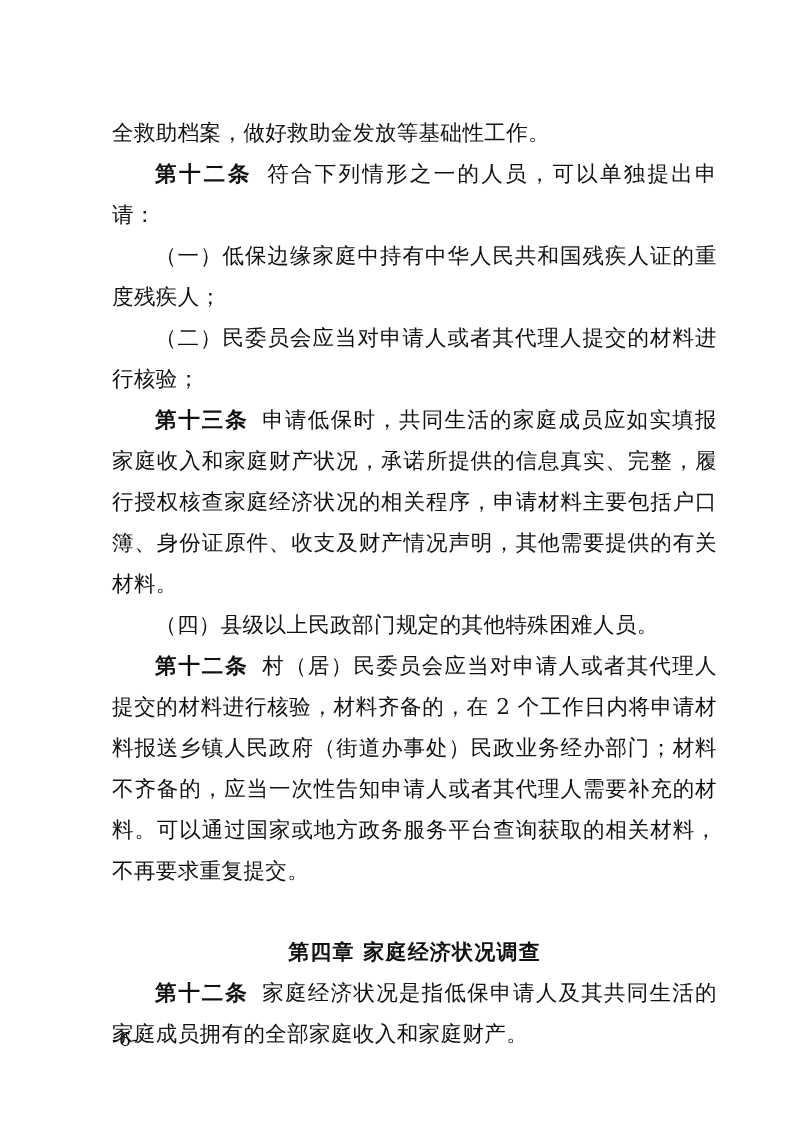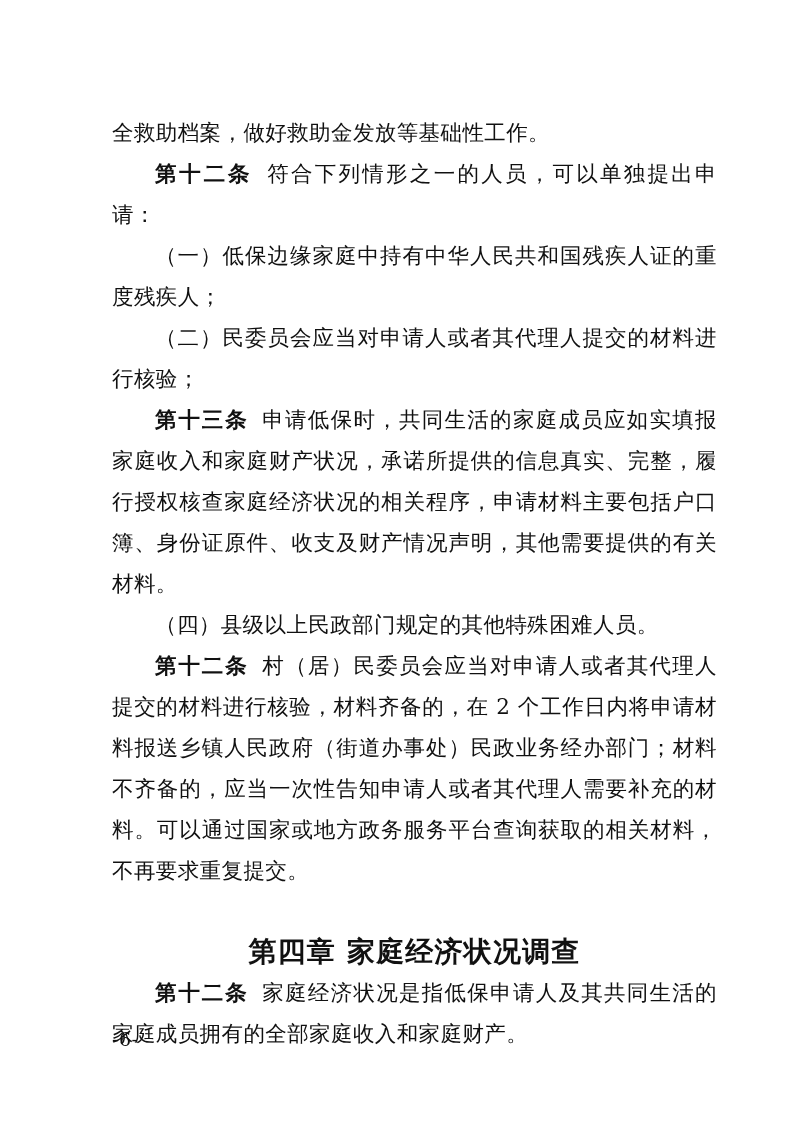--- a/index.html
+++ b/index.html
@@ -44,21 +44,21 @@
   }
   .art-gap {
     display: inline-block;
     width: 0.6em;
   }
   .chapter-title {
     margin: 0;
     padding: 0;
     text-align: center;
     font-weight: bold;
-    font-size: 28px;
+    font-size: 21px;
     line-height: 41px;
     letter-spacing: 1.2px;
   }
   .spacer-chapter {
     height: 40px;
   }
   .page-number {
     position: absolute;
     left: 96px;
     top: 1028px;

